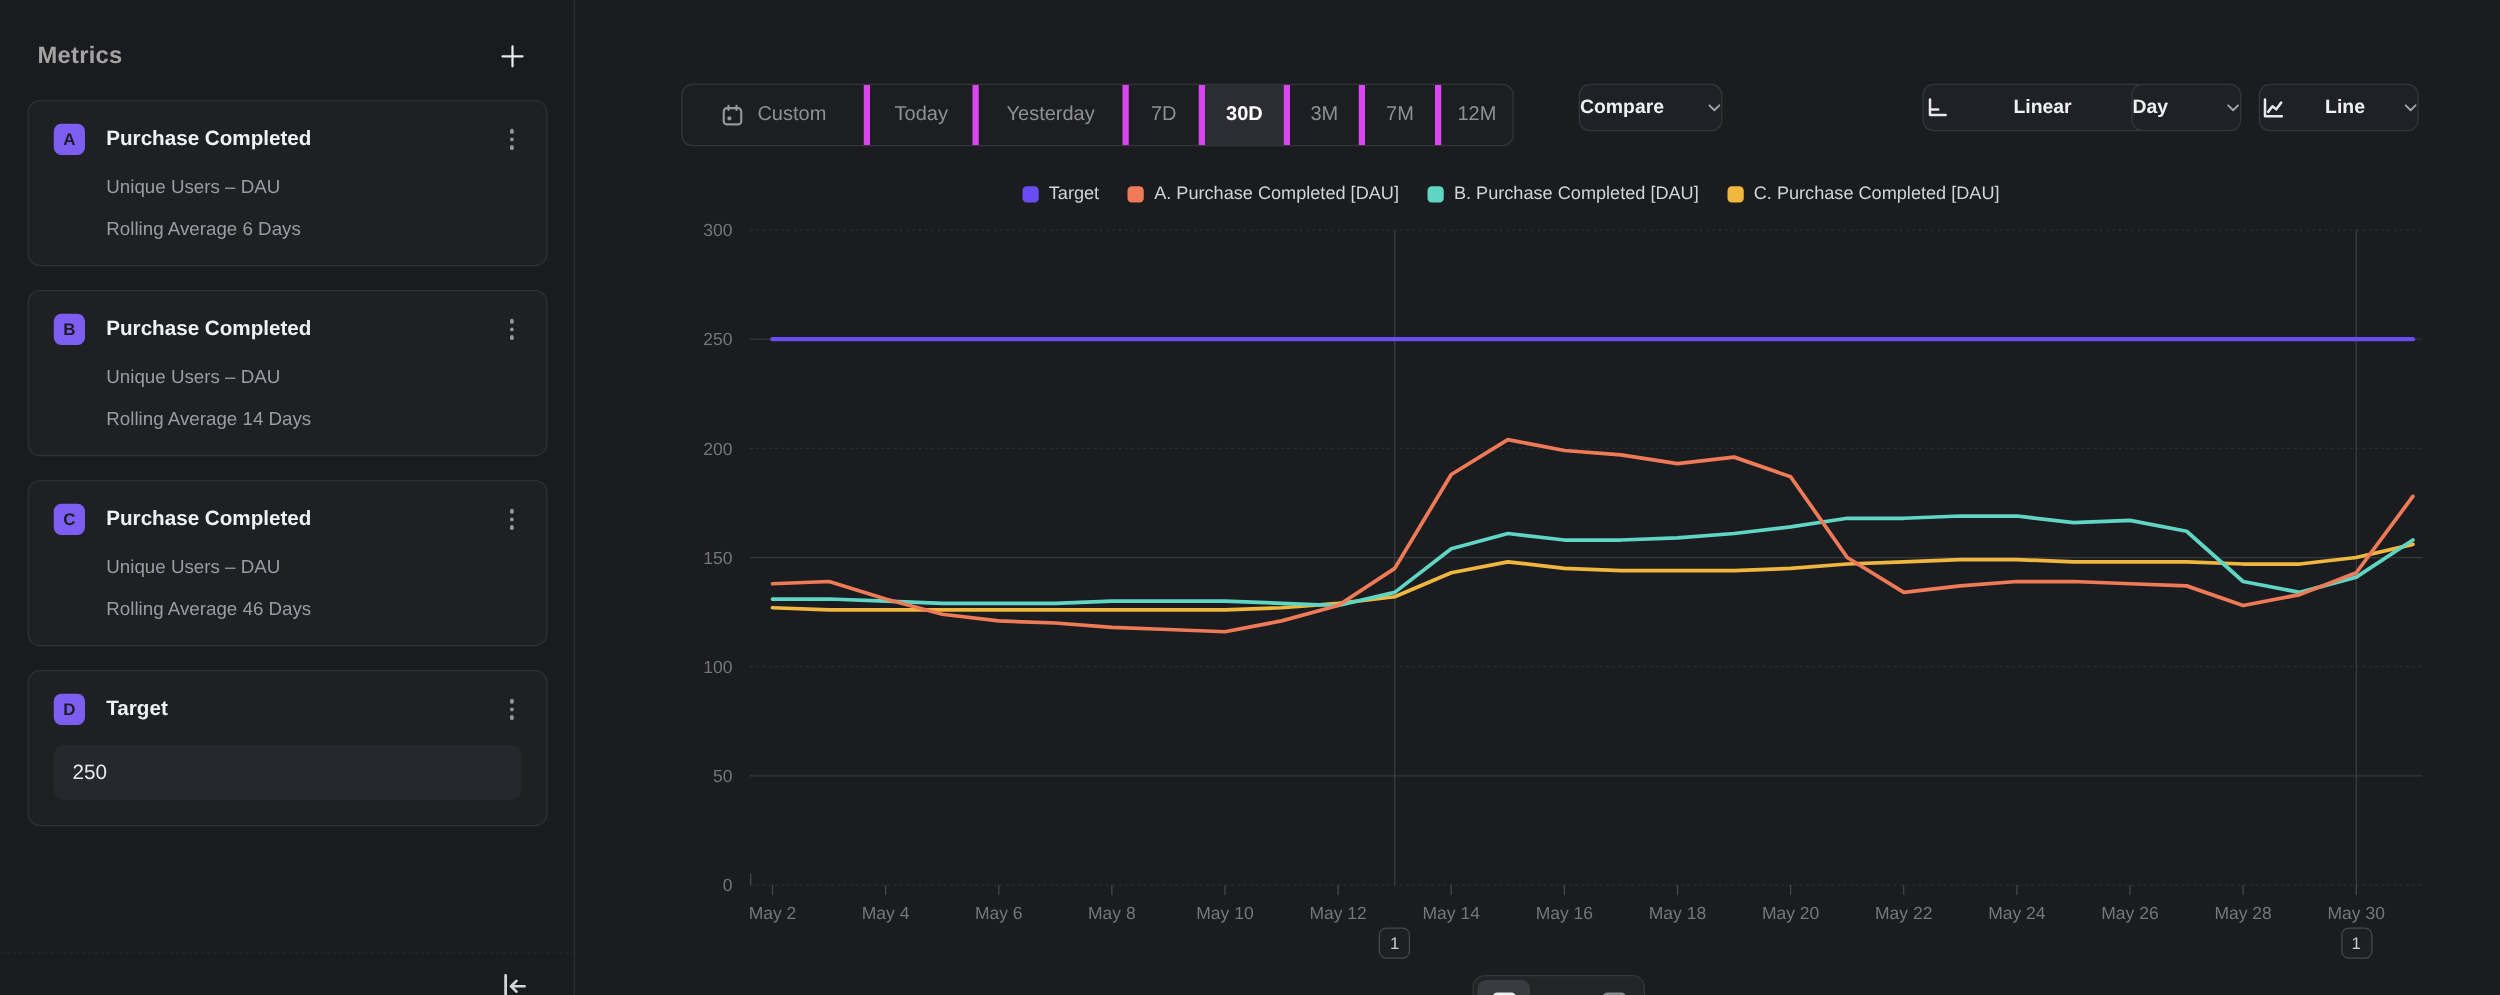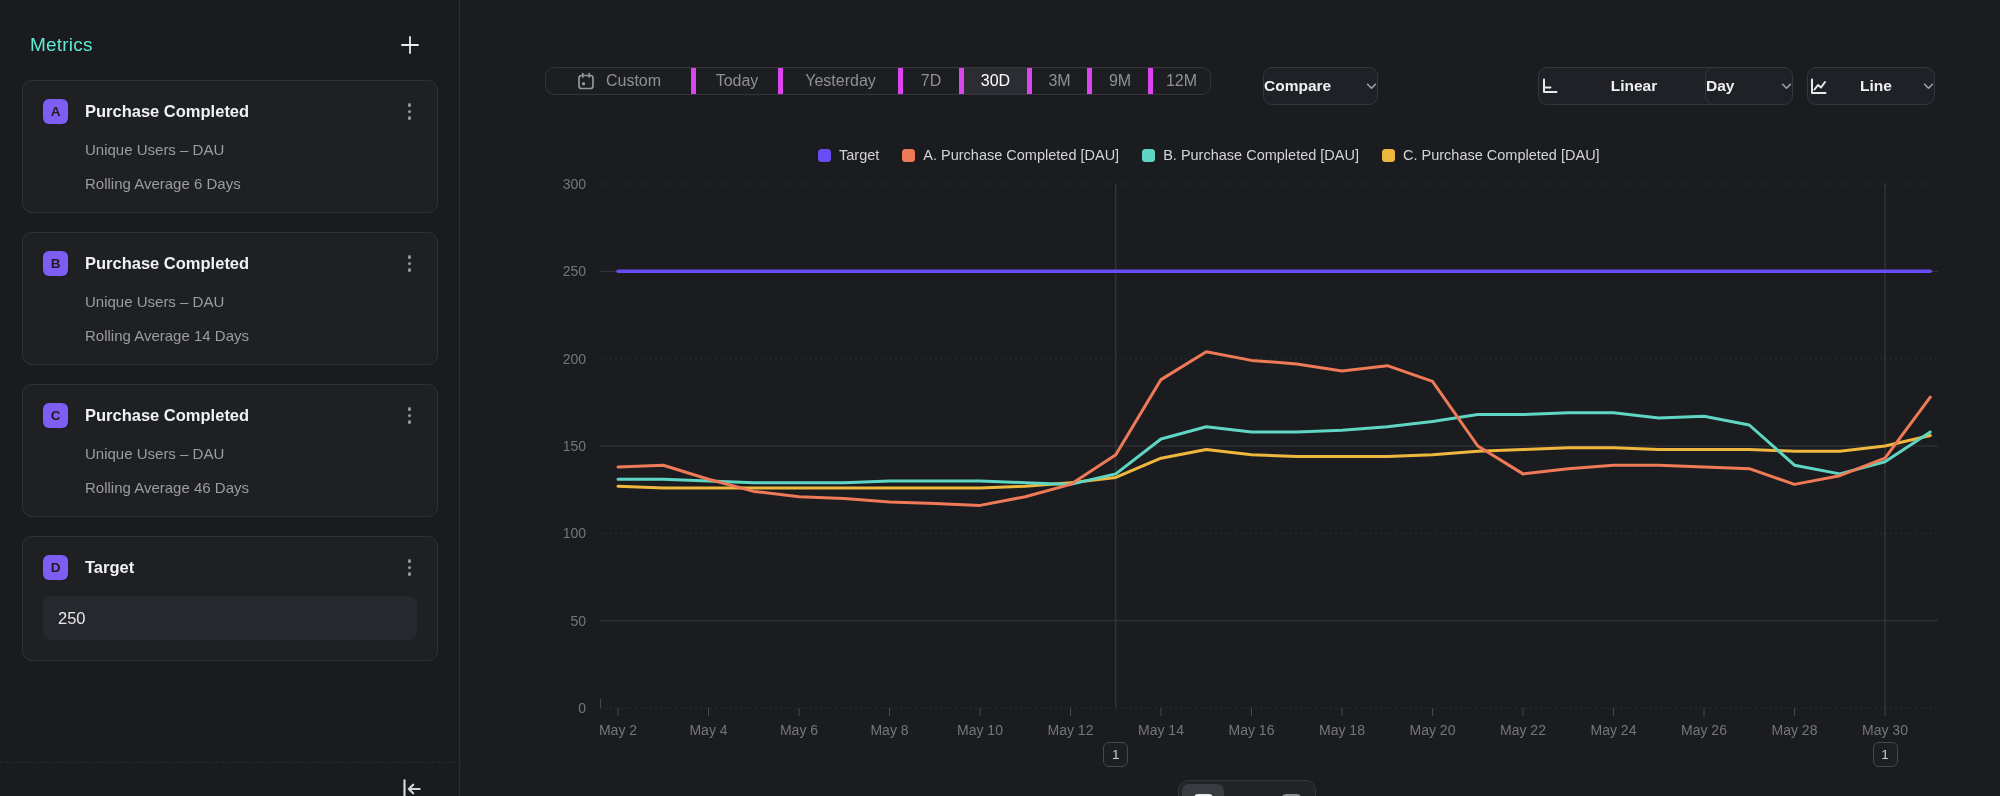--- a/index.html
+++ b/index.html
@@ -3,42 +3,42 @@
 <meta charset="utf-8">
 <style>
   * { margin:0; padding:0; box-sizing:border-box; }
   html,body { background:#141417; }
   body { font-family:"Liberation Sans","DejaVu Sans",sans-serif; }
   .app { position:relative; width:2000px; height:796px; background:#1b1c1f; overflow:hidden; color:#ecedef; }
 
   
   .sidebar { position:absolute; left:0; top:0; width:460px; height:796px; background:#1a1b1e; border-right:1px solid #2c2d32; }
   .sb-header { position:absolute; left:30px; top:32px; right:36px; display:flex; align-items:center; justify-content:space-between; }
-  .sb-title { font-size:19px; font-weight:400; color:#5eead4; letter-spacing:.2px; }
+  .sb-title { font-size:19px; font-weight:700; color:#a3a3a3; letter-spacing:.2px; }
   .plus-btn { width:26px; height:26px; display:flex; align-items:center; justify-content:center; cursor:pointer; color:#e9eaec; }
   .cards { position:absolute; left:22px; top:80px; width:416px; display:flex; flex-direction:column; gap:19px; }
   .card { background:#1f2024; border:1px solid #313239; border-radius:10px; padding:18px 20px 20px 20px; }
   .card-head { display:flex; align-items:center; }
   .badge { width:25px; height:25px; border-radius:6px; background:#7e5ef2; color:#1c1d22; font-size:13.5px; font-weight:700; display:flex; align-items:center; justify-content:center; flex:0 0 auto; }
   .card-title { margin-left:17px; font-size:16.5px; font-weight:700; color:#f0f1f3; flex:1; }
   .kebab { display:flex; flex-direction:column; gap:3px; padding:4px 6px; cursor:pointer; }
   .kebab i { width:3.5px; height:3.5px; border-radius:50%; background:#96979d; }
   .card-sub { margin:17px 0 0 42px; font-size:15px; color:#9b9ca3; }
   .target-input { margin:16px 0 0 0; height:44px; background:#27282d; border-radius:8px; border:none; width:100%; color:#e7e8eb; font-size:16.5px; padding:0 15px; font-family:inherit; }
   .filter-row { position:absolute; left:30px; top:730px; right:36px; display:flex; align-items:center; justify-content:space-between; }
   .filter-label { font-size:18px; font-weight:700; color:#83848b; }
   .filter-row .plus-btn { color:#dcdde0; }
   .sb-divider { position:absolute; left:0; top:762px; width:460px; border-top:1px dashed #28292d; }
   .collapse-btn { position:absolute; left:398px; top:776px; width:28px; height:28px; color:#d5d6d9; cursor:pointer; }
 
   
-  .range-group { position:absolute; left:545px; top:67px; height:28px; display:flex; align-items:stretch; background:#1d1e22; border:1px solid #34353b; border-radius:9px; overflow:hidden; }
+  .range-group { position:absolute; left:545px; top:67px; height:50px; display:flex; align-items:stretch; background:#1d1e22; border:1px solid #34353b; border-radius:9px; overflow:hidden; }
   .range-seg { display:flex; align-items:center; justify-content:center; gap:10px; font-size:16px; color:#8f9096; cursor:pointer; border-left:5px solid #d946ef; white-space:nowrap; }
   .range-seg:first-child { border-left:none; }
-  .range-seg.active { background:#2c2d33; color:#ffffff; font-weight:400; }
+  .range-seg.active { background:#2c2d33; color:#ffffff; font-weight:700; }
   .tb-btn { position:absolute; top:67px; height:38px; display:flex; align-items:center; justify-content:space-between; gap:9px; background:#202127; border:1px solid #35363c; border-radius:9px; font-size:15.5px; font-weight:700; color:#eff0f2; cursor:pointer; }
   .chev { width:11px; height:7px; flex:0 0 auto; }
   .icon-stroke { stroke:#e8e9ec; fill:none; stroke-width:2; stroke-linecap:round; stroke-linejoin:round; }
   .icon-gray  { stroke:#97989e; fill:none; stroke-width:1.7; stroke-linecap:round; }
 
   
   .legend { position:absolute; left:818px; top:147px; display:flex; align-items:center; gap:23px; }
   .legend-item { display:flex; align-items:center; gap:8px; cursor:pointer; }
   .legend-swatch { width:13px; height:13px; border-radius:3.5px; }
   .legend-label { font-size:14.5px; color:#d3d4d8; }
@@ -153,21 +153,21 @@
     <div class="range-seg" style="width:61px">
         <span>7D</span>
       </div>
     <div class="range-seg active" style="width:68px">
         <span>30D</span>
       </div>
     <div class="range-seg" style="width:60px">
         <span>3M</span>
       </div>
     <div class="range-seg" style="width:61px">
-        <span>9M</span>
+        <span>7M</span>
       </div>
     <div class="range-seg" style="width:62px">
         <span>12M</span>
       </div>
   </div>
 
   <div class="tb-btn" style="left:1263px;width:115px">
     <span>Compare</span>
     <svg class="chev" viewBox="0 0 12 8">
         <path d="M1.5 1.5 6 6l4.5-4.5" stroke="#a2a3a9" stroke-width="1.8" fill="none" stroke-linecap="round" stroke-linejoin="round"></path>

